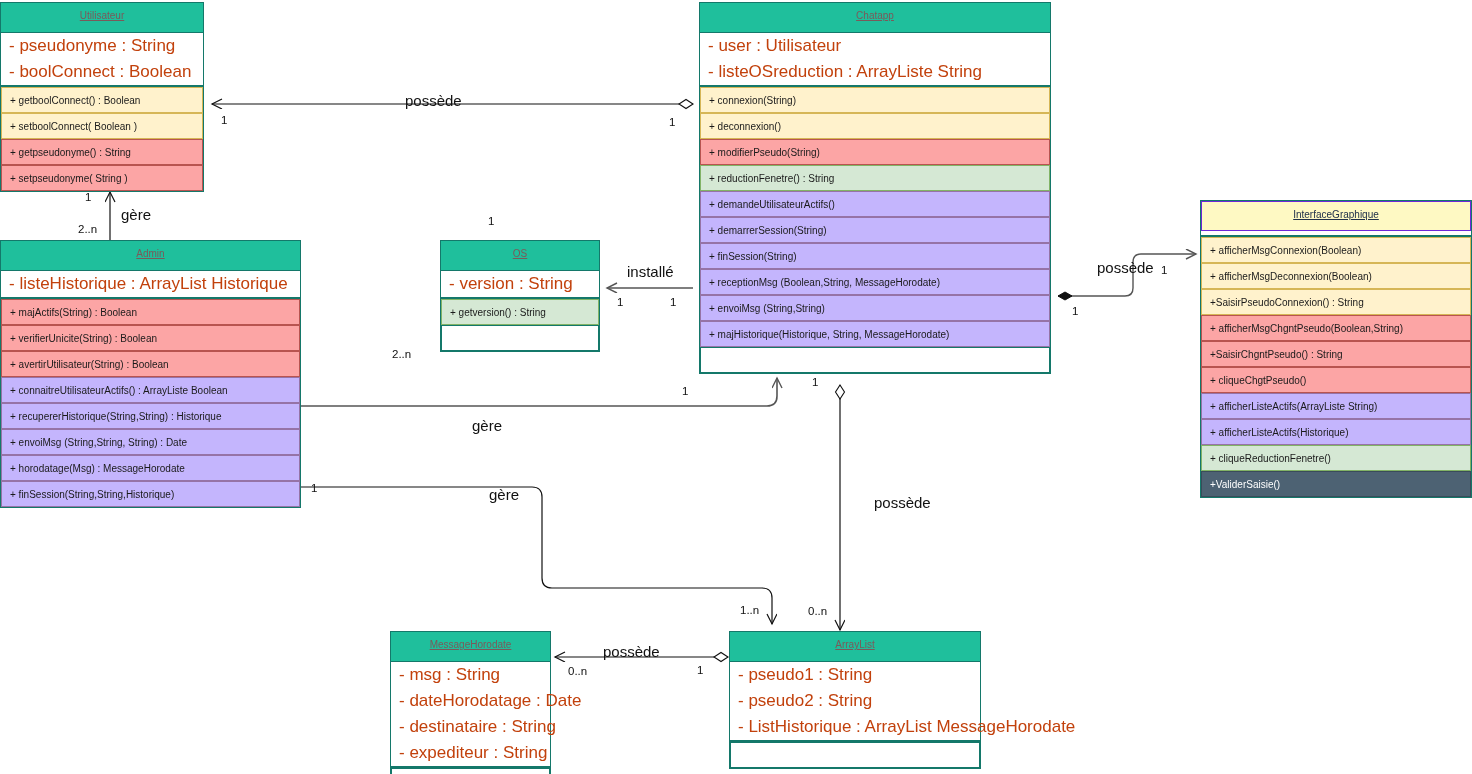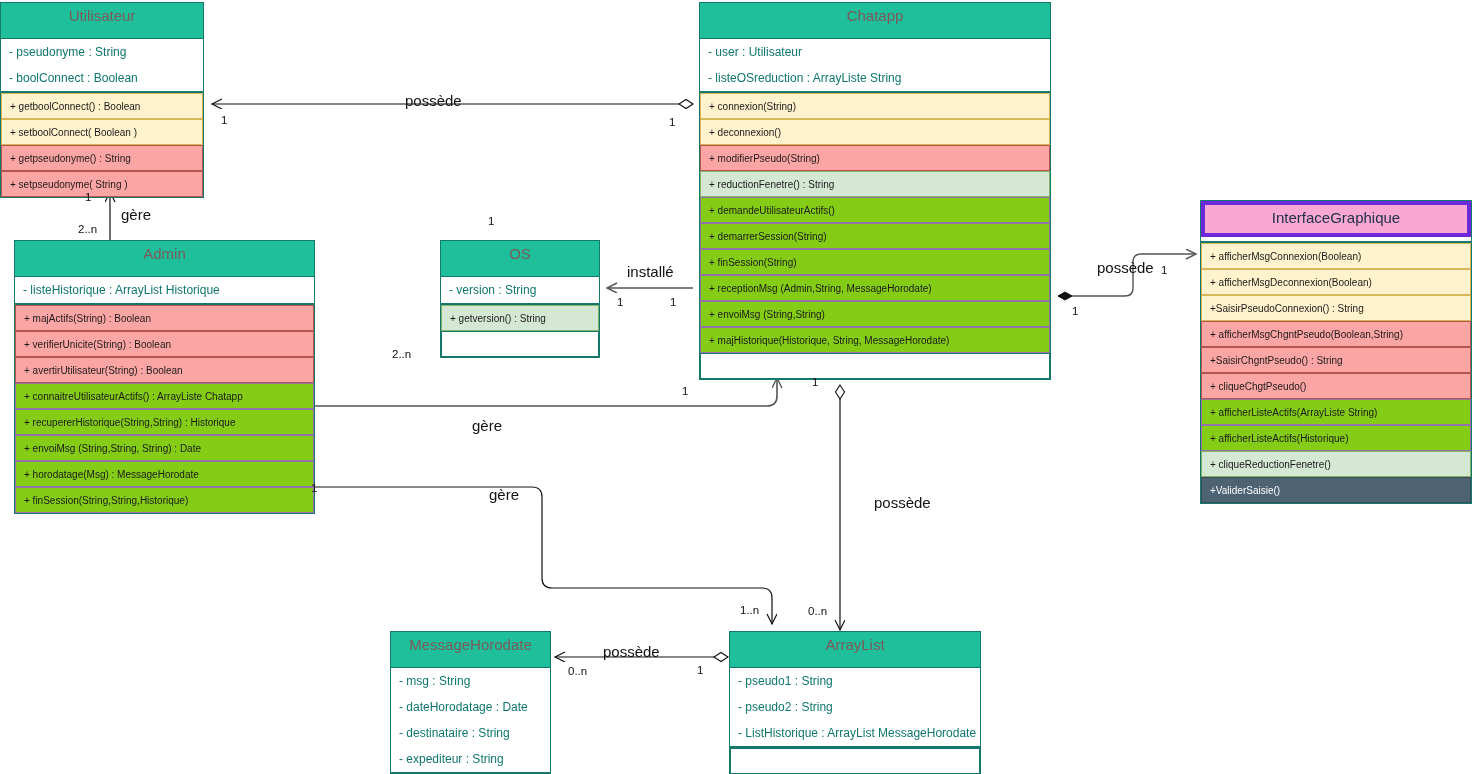--- a/index.html
+++ b/index.html
@@ -3,33 +3,33 @@
 <meta charset="utf-8">
 <style>
   html,body{margin:0;padding:0;background:#ffffff;}
   body{width:1472px;height:774px;position:relative;overflow:hidden;
        font-family:"Liberation Sans","DejaVu Sans",sans-serif;}
   #canvas{position:absolute;left:0;top:0;width:1472px;height:774px;}
   svg.edges{position:absolute;left:0;top:0;width:1472px;height:774px;pointer-events:none;}
 
   .uml{position:absolute;box-sizing:border-box;border:1px solid #14786a;background:#ffffff;}
   .uml .hdr{box-sizing:border-box;background:#1fbf9c;color:#7a5a5a;
-            text-align:center;font-size:15px;line-height:25px;height:36px;
-            border-bottom:1px solid #14786a;}
-  .uml .hdr.blue{background:#f9a8d4;border:4px solid #6d28d9;color:#20304a;}
+            text-align:center;font-size:10px;line-height:25px;height:30px;
+            border-bottom:1px solid #14786a;text-decoration:underline;}
+  .uml .hdr.blue{background:#fef9c3;border:1px solid #6d28d9;color:#20304a;}
   .attrs{box-sizing:border-box;border-bottom:2px solid #14786a;background:#fff;}
-  .attr{box-sizing:border-box;font-size:12px;color:#0f766e;padding:6px 6px 6px 8px;
+  .attr{box-sizing:border-box;font-size:17px;color:#c2410c;padding:6px 6px 6px 8px;
         line-height:14px;white-space:nowrap;}
   .ops{box-sizing:border-box;}
   .op{box-sizing:border-box;font-size:10px;color:#1a1a1a;padding:0 6px 0 8px;
       height:26px;line-height:25px;white-space:nowrap;border:1px solid transparent;
       border-bottom-width:1px;}
   .op.yellow{background:#fff2cc;border-color:#d6b656;}
   .op.pink{background:#fca5a5;border-color:#b85450;}
-  .op.purple{background:#84cc16;border-color:#9673a6;}
+  .op.purple{background:#c4b5fd;border-color:#9673a6;}
   .op.green{background:#d5e8d4;border-color:#82b366;}
   .op.dark{background:#4d6273;border-color:#3a4c5a;color:#ffffff;}
   .op.empty{background:#ffffff;border:1px solid #14786a;}
 
   .edgelabel{position:absolute;font-size:15px;color:#111;white-space:nowrap;}
   .mult{position:absolute;font-size:11.5px;color:#111;white-space:nowrap;}
 </style>
 </head>
 <body>
 
@@ -89,37 +89,37 @@
       <div class="attr">- listeOSreduction : ArrayListe String</div>
     </div>
     <div class="ops">
       <div class="op yellow">+ connexion(String)</div>
       <div class="op yellow">+ deconnexion()</div>
       <div class="op pink">+ modifierPseudo(String)</div>
       <div class="op green">+ reductionFenetre() : String</div>
       <div class="op purple">+ demandeUtilisateurActifs()</div>
       <div class="op purple">+ demarrerSession(String)</div>
       <div class="op purple">+ finSession(String)</div>
-      <div class="op purple">+ receptionMsg (Admin,String, MessageHorodate)</div>
+      <div class="op purple">+ receptionMsg (Boolean,String, MessageHorodate)</div>
       <div class="op purple">+ envoiMsg (String,String)</div>
       <div class="op purple">+ majHistorique(Historique, String, MessageHorodate)</div>
       <div class="op empty"></div>
     </div>
   </div>
 
-  <div class="uml" style="left:14px;top:240px;width:301px;">
+  <div class="uml" style="left:0px;top:240px;width:301px;">
     <div class="hdr">Admin</div>
     <div class="attrs">
       <div class="attr">- listeHistorique :  ArrayList Historique</div>
     </div>
     <div class="ops">
       <div class="op pink">+ majActifs(String) : Boolean</div>
       <div class="op pink">+ verifierUnicite(String) : Boolean</div>
       <div class="op pink">+ avertirUtilisateur(String) : Boolean</div>
-      <div class="op purple">+ connaitreUtilisateurActifs() :  ArrayListe Chatapp</div>
+      <div class="op purple">+ connaitreUtilisateurActifs() :  ArrayListe Boolean</div>
       <div class="op purple">+ recupererHistorique(String,String) :  Historique</div>
       <div class="op purple">+ envoiMsg (String,String, String) : Date</div>
       <div class="op purple">+ horodatage(Msg) : MessageHorodate</div>
       <div class="op purple">+ finSession(String,String,Historique)</div>
     </div>
   </div>
 
   <div class="uml" style="left:440px;top:240px;width:160px;">
     <div class="hdr">OS</div>
     <div class="attrs">

